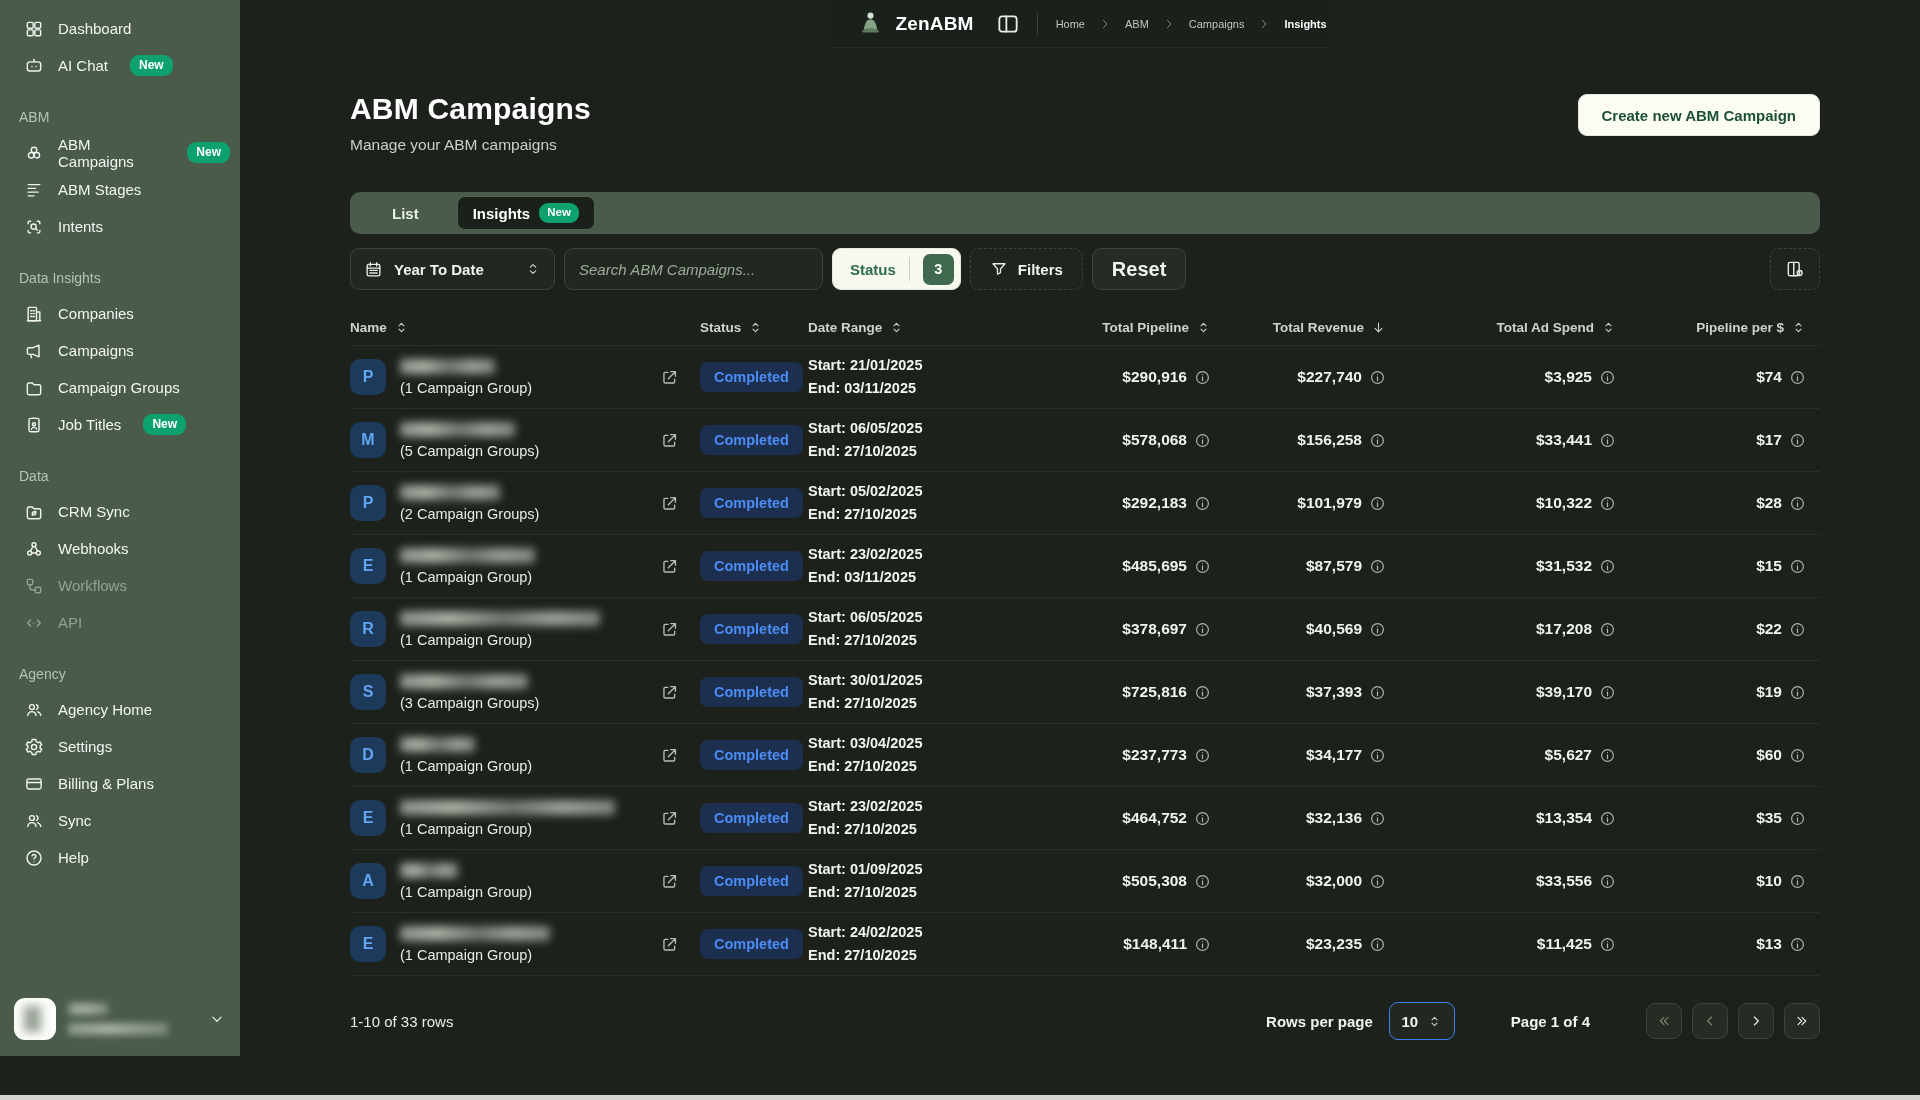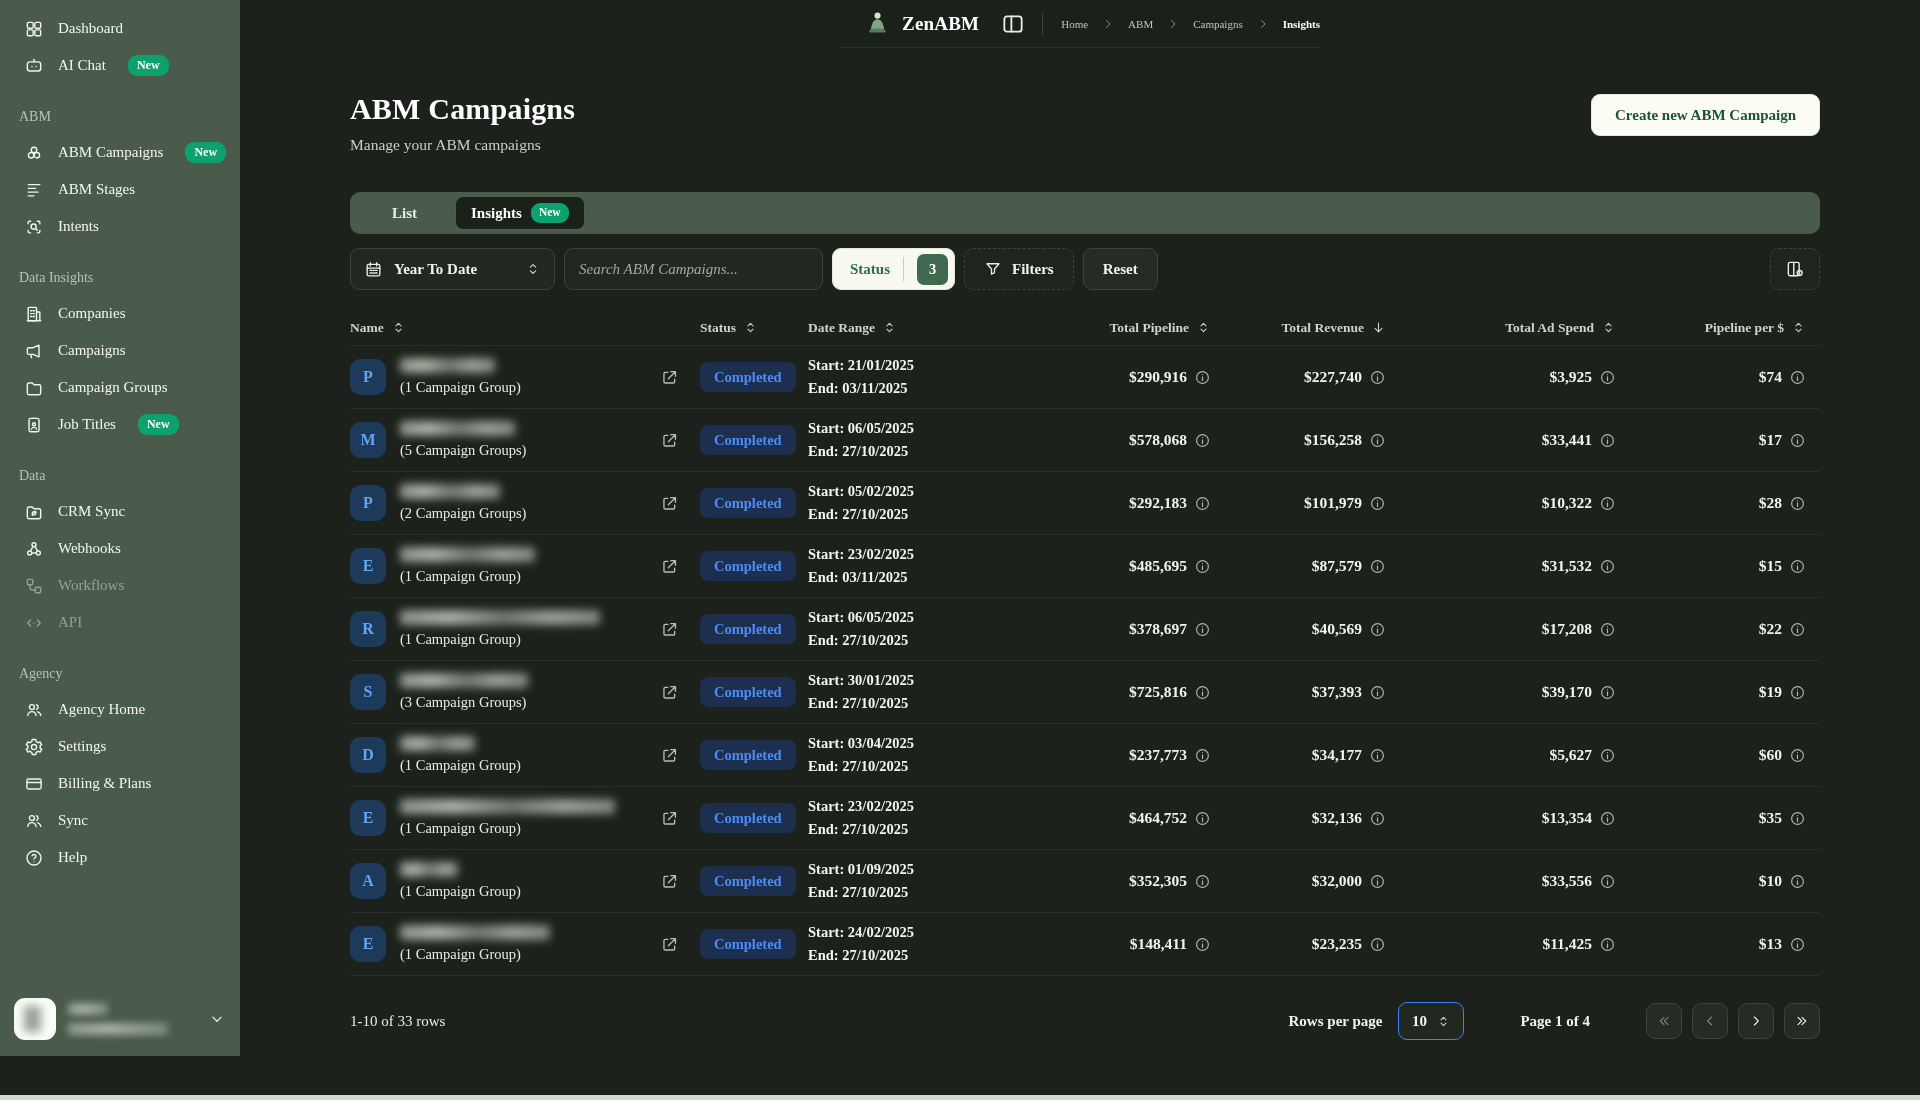--- a/index.html
+++ b/index.html
@@ -2,21 +2,21 @@
 <html style="--sidebar-bg: #4a5a4b; --content-bg: #1c221b; --accent: #0da16e; --cream: #fbfdf4; --completed-bg: #1d2f4f; --completed-text: #4c8cf5; --avatar-bg: #1d3a5a; --avatar-text: #61a5f3;"><head>
 <meta charset="utf-8">
 <style>
   * { margin:0; padding:0; box-sizing:border-box; }
   html,body { width:1920px; height:1100px; overflow:hidden; }
   body {
     font-family:"Liberation Sans", sans-serif;
     background:var(--content-bg,#1c221b);
     color:#eef3ec;
   }
-  .app { display:flex; width:1920px; height:1056px;font-family:Liberation Serif, serif; }
+  .app { display:flex; width:1920px; height:1056px; }
 
   
   .sidebar { width:240px; flex-shrink:0; background:var(--sidebar-bg,#4a5a4b); position:relative; padding-top:10px; }
   .nav-item { display:flex; align-items:center; gap:14px; height:37px; padding:0 10px 0 24px; color:#f3f6f1; font-size:15px; font-weight:500; cursor:pointer; }
   .nav-item .icon { width:20px; height:20px; color:#f0f4ee; flex-shrink:0; }
   .nav-item.disabled { color:#93a293; cursor:default; }
   .nav-item.disabled .icon { color:#93a293; }
   .section-label { padding:25px 0 9px 19px; color:#b6c2b5; font-size:14px; font-weight:500; }
   .badge { background:var(--accent,#0da16e); color:#fff; font-size:12px; font-weight:700; padding:3px 9px; border-radius:9px; margin-left:8px; line-height:1.2; }
   .icon svg { width:100%; height:100%; display:block; }
@@ -62,21 +62,21 @@
   .ytd .cal { width:19px; height:19px; color:#e9efe6; }
   .ytd .ud { width:16px; height:16px; margin-left:auto; color:#ccd6ca; }
   .search { width:259px; padding:0 14px; font-size:15px; font-style:italic; color:#f1f5ef; background:#20281f; outline:none; cursor:text; }
   .search::placeholder { color:#9fab9d; font-style:italic; }
   .status-chip { height:42px; background:#f7f9ee; border:1px solid #e4e9db; border-radius:9px; display:flex; align-items:center; gap:13px; padding:0 6px 0 17px; cursor:pointer; font-family:inherit; }
   .status-chip .lbl { color:#2f6b4f; font-size:15px; font-weight:600; }
   .chip-sep { width:1px; height:24px; background:#c9cfc0; }
   .chip-count { min-width:31px; height:31px; background:#40694f; border-radius:7px; color:#fff; font-size:14.5px; font-weight:700; display:flex; align-items:center; justify-content:center; padding:0 9px; }
   .dashed { border-style:dashed; background:#1e251d; gap:10px; padding:0 19px; font-size:15px; font-weight:600; }
   .dashed .icon { width:18px; height:18px; color:#e9efe6; }
-  .reset { padding:0 19px; font-size:15px; font-weight:700; background:#242c23; }
+  .reset { padding:0 19px; font-size:20px; font-weight:700; background:#242c23; }
   .fspacer { flex:1; }
   .cols-btn { width:50px; justify-content:center; padding:0; }
   .cols-btn .icon { width:20px; height:20px; }
 
   
   .table { margin-top:20px; }
   .grid { display:grid; grid-template-columns:310px 40px 108px 212px 205px 175px 230px 190px; align-items:center; }
   .thead { height:36px; border-bottom:1px solid #272f26; }
   .th { font-size:13.5px; font-weight:600; color:#ccd5c9; display:flex; align-items:center; gap:7px; cursor:pointer; }
   .th.right { justify-content:flex-end; padding-right:14px; }
@@ -969,21 +969,21 @@
                   <path d="M10 5.5H6.5A1.5 1.5 0 0 0 5 7v10.5A1.5 1.5 0 0 0 6.5 19H17a1.5 1.5 0 0 0 1.5-1.5V14"></path>
                   <path d="M13.5 4.5h6v6M19 5l-8.5 8.5"></path>
                 </svg>
               </span>
               <div><span class="badge-completed">Completed</span></div>
               <div class="date-cell">
                 <div>Start: 01/09/2025</div>
                 <div>End: 27/10/2025</div>
               </div>
               <div class="money">
-                <span>$352,305</span>
+                <span>$505,308</span>
                 <span class="icon info">
                   <svg viewBox="0 0 24 24" fill="none" stroke="currentColor" stroke-width="1.7" stroke-linecap="round" stroke-linejoin="round">
                     <circle cx="12" cy="12" r="8.3"></circle>
                     <path d="M12 11.2v5.1"></path>
                     <circle cx="12" cy="7.9" r="0.9" fill="currentColor" stroke="none"></circle>
                   </svg>
                 </span>
               </div>
               <div class="money">
                 <span>$32,000</span>

